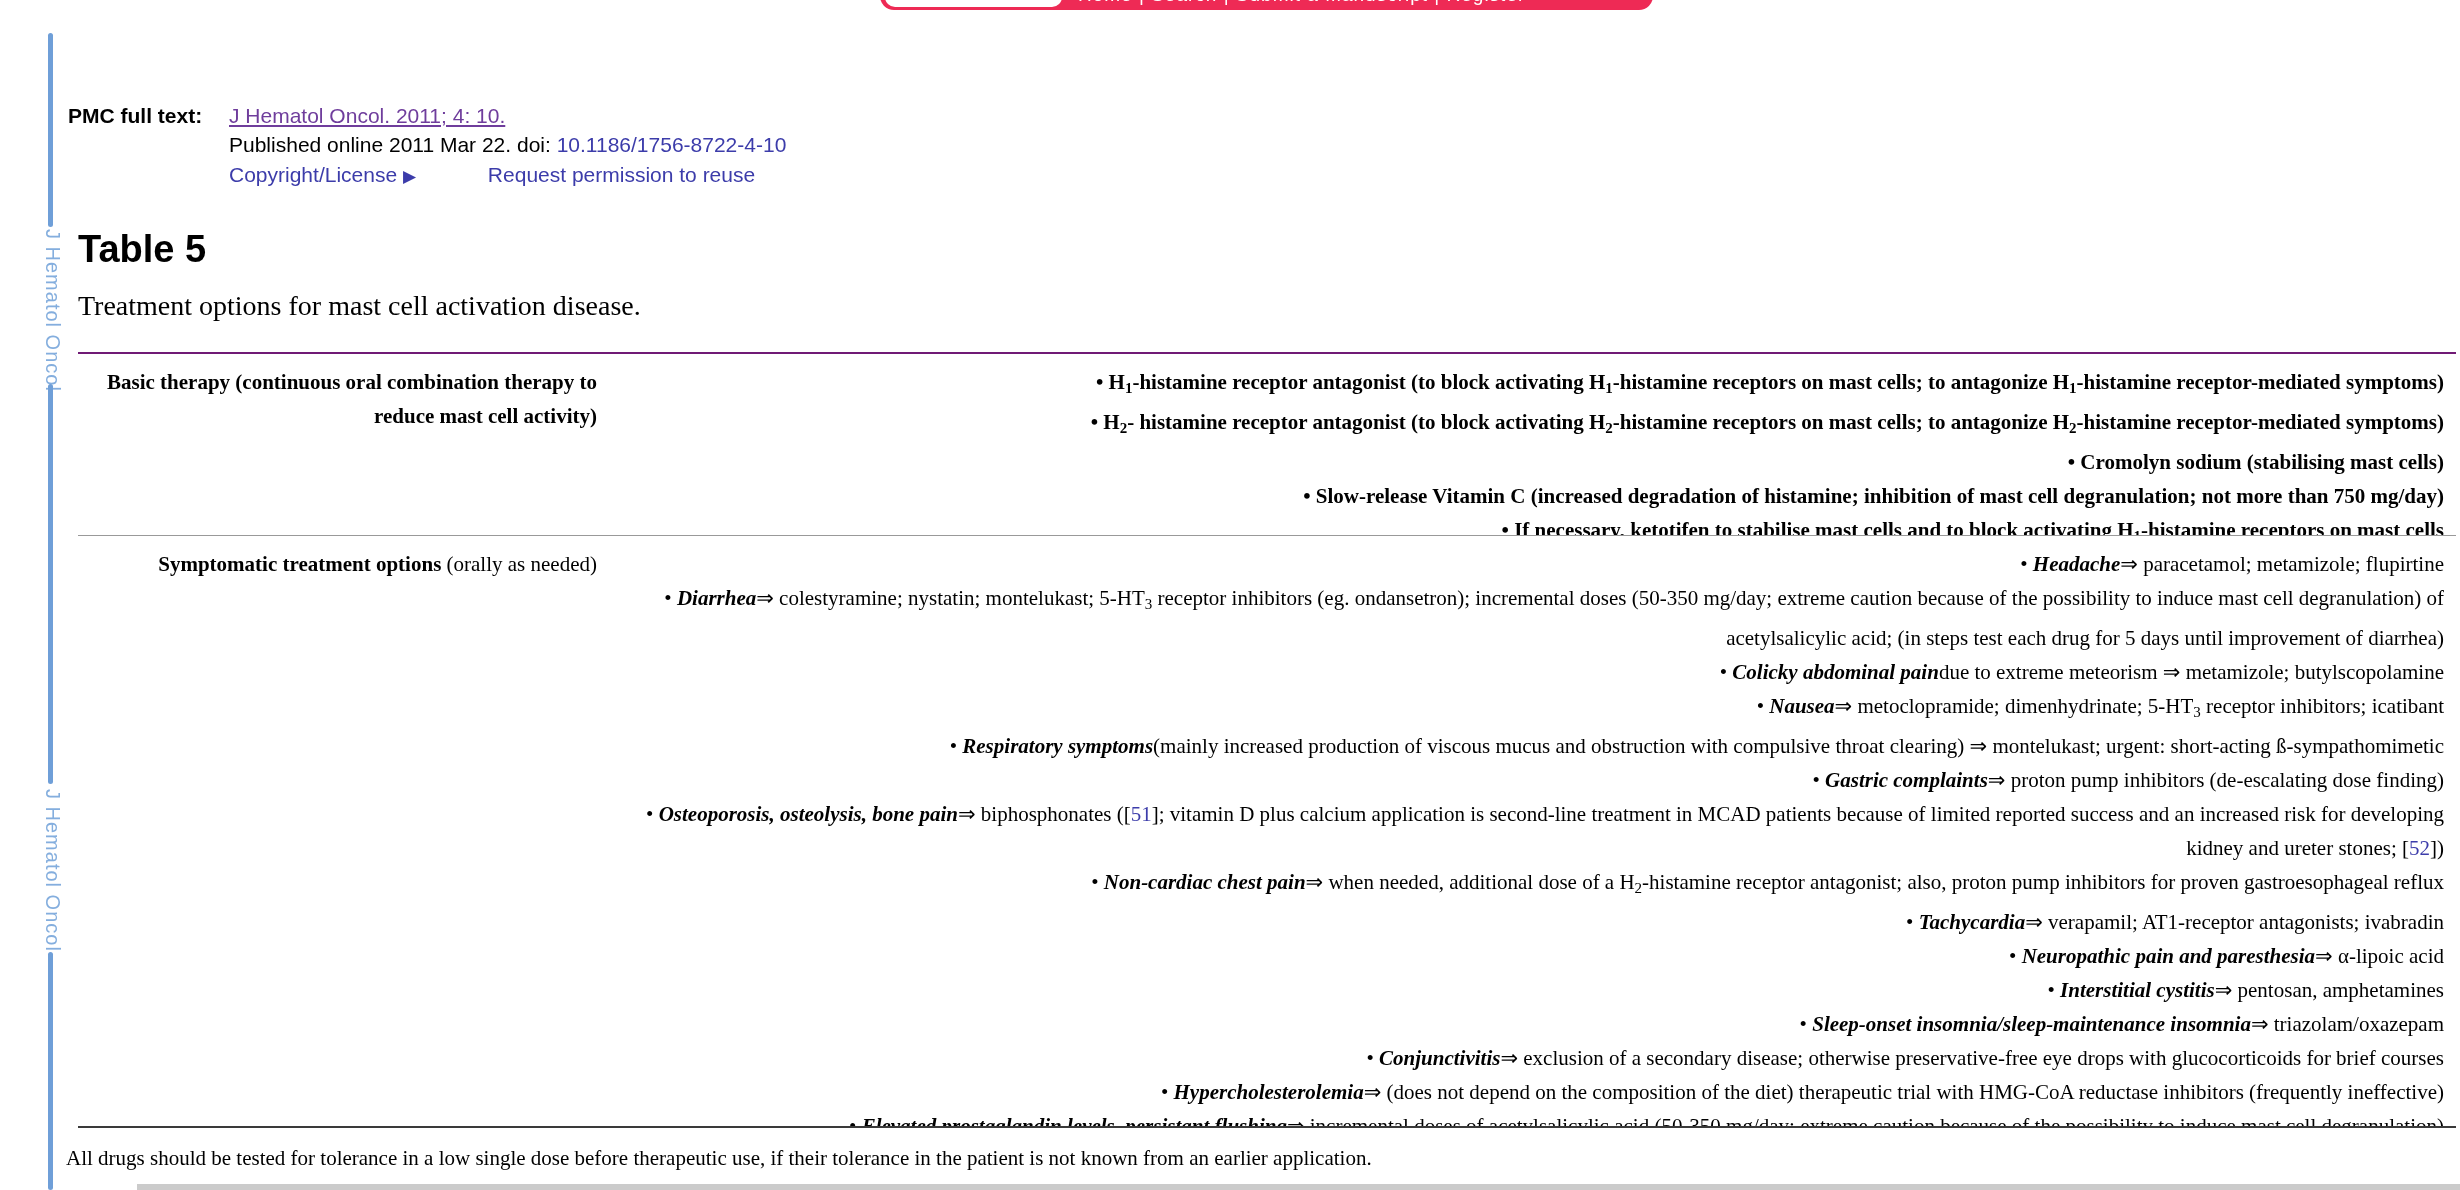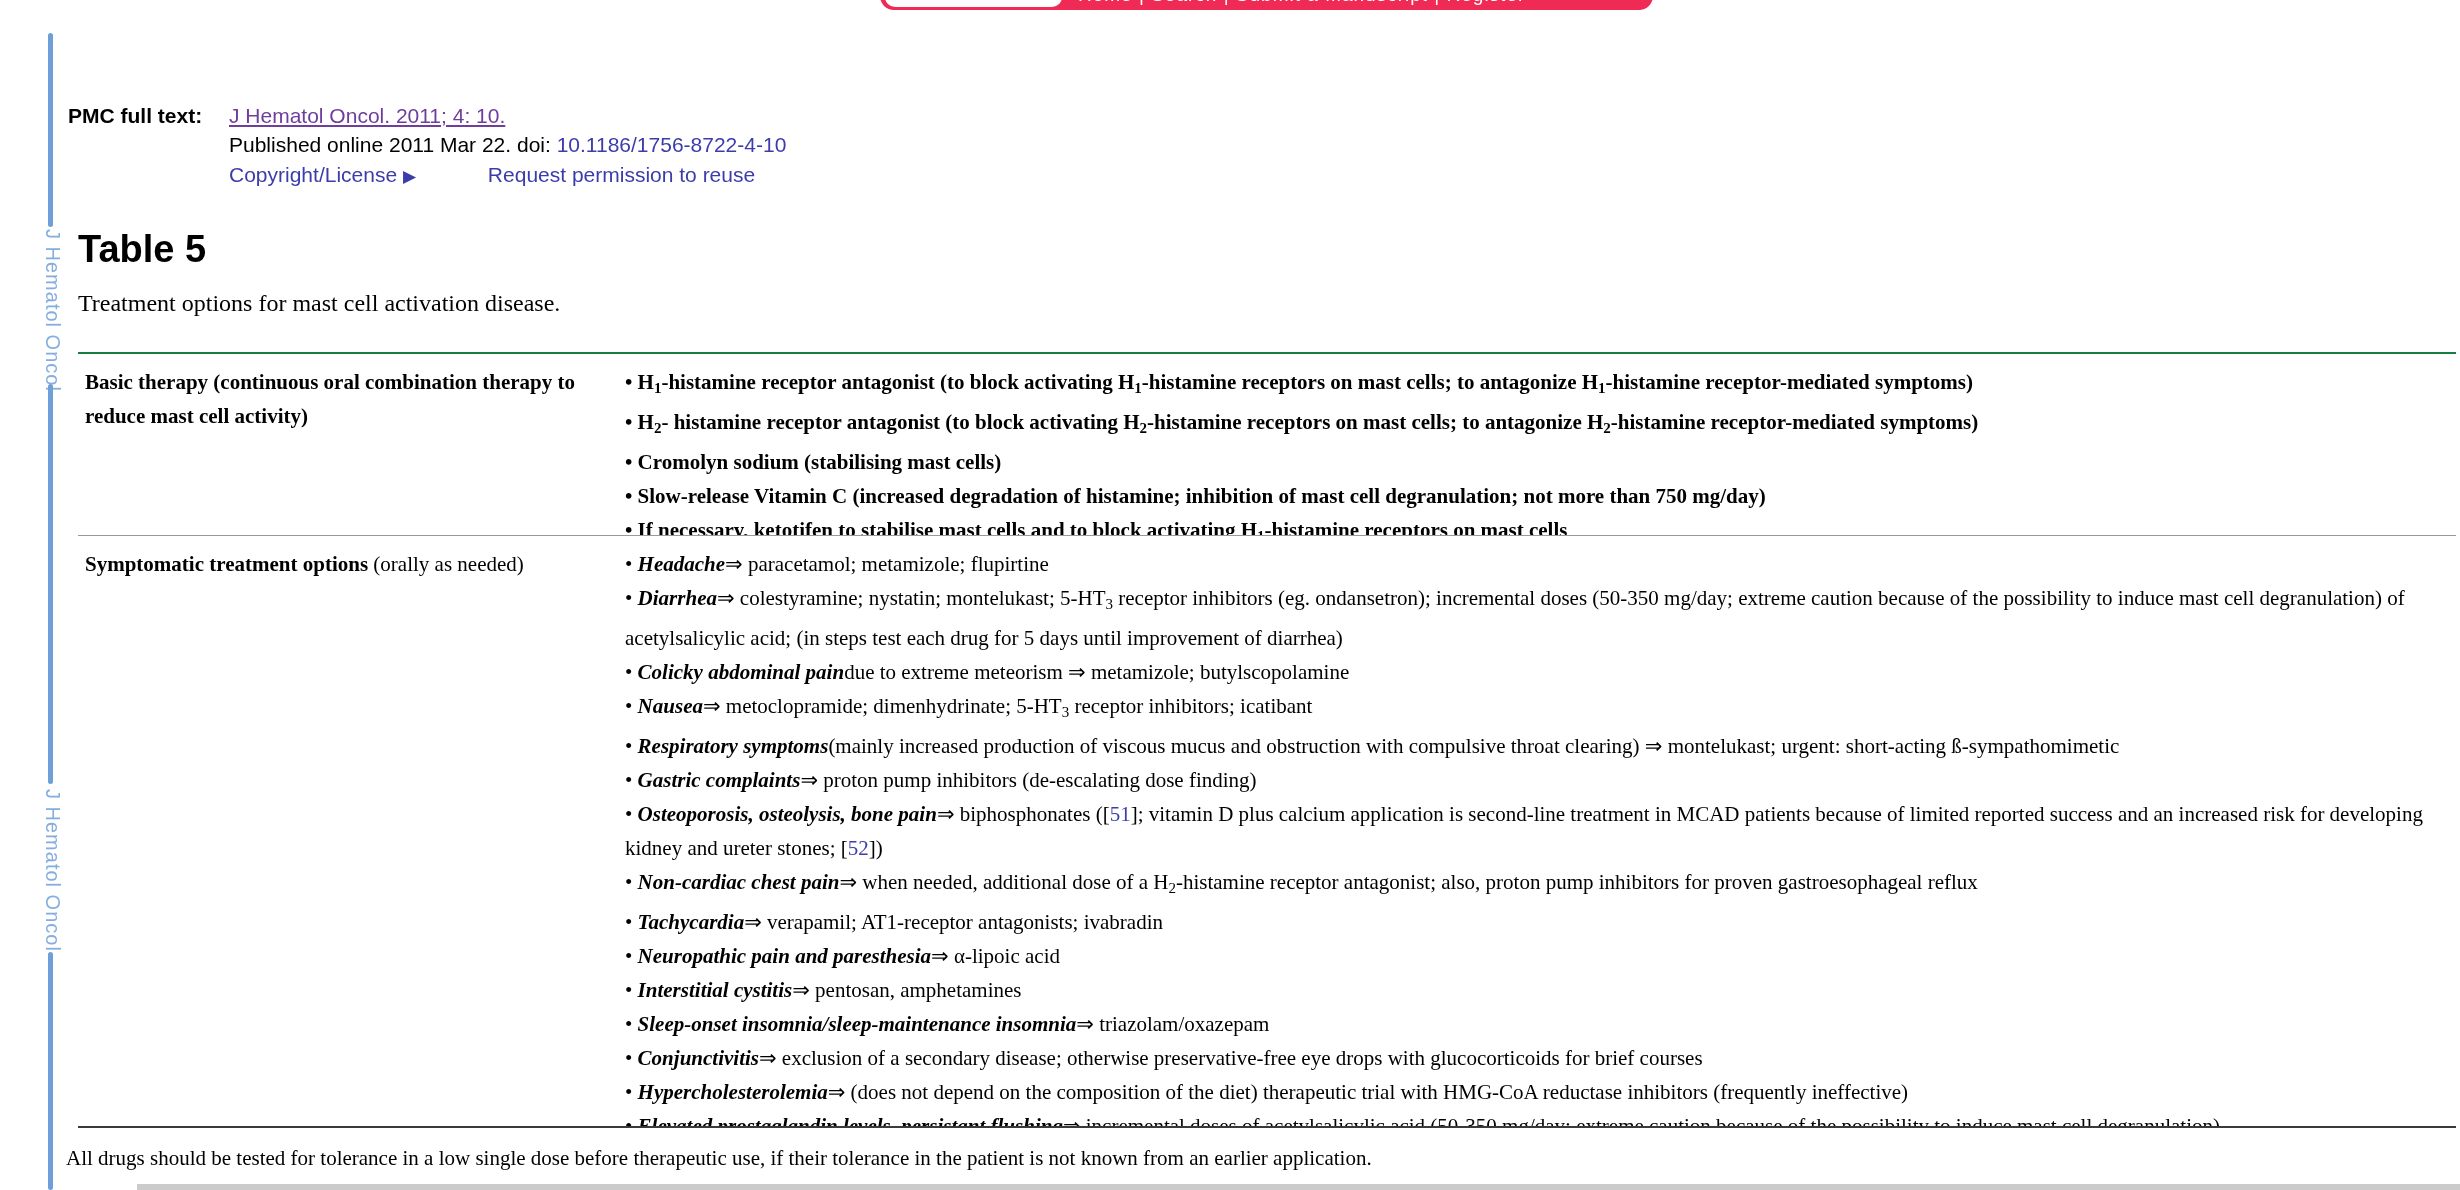--- a/index.html
+++ b/index.html
@@ -44,26 +44,26 @@
   .hdr-l3{left:229px;top:163px;text-align:right;}
   a,.lnk{color:#3c3caa;cursor:pointer;}
   .visited{color:#6f3d9c;text-decoration:underline;cursor:pointer;}
   .tri{color:#3c3caa;text-decoration:none;font-size:17px;}
   .req{margin-left:66px;}
   
   .tbl-title{
     position:absolute;left:78px;top:228px;
     font-family:"Liberation Sans", sans-serif;font-size:38px;font-weight:bold;
   }
-  .tbl-caption{position:absolute;left:78px;top:290px;font-size:24px;}
+  .tbl-caption{position:absolute;left:78px;top:290px;font-size:28px;}
   
   .mtable{
     position:absolute;left:78px;top:352px;width:2378px;
-    border-top:2px solid #15803d;border-bottom:2px solid #3a3a3a;
-    font-size:21px;line-height:34px;
+    border-top:2px solid #701a75;border-bottom:2px solid #3a3a3a;
+    font-size:21px;line-height:34px;text-align:right;
   }
   .trow{display:flex;overflow:hidden;}
   .trow.r1{height:181px;}
   .trow.r2{height:590px;border-top:1px solid #999;}
   .cell{box-sizing:border-box;padding-top:11px;}
   .c1{width:547px;flex:0 0 547px;padding-left:7px;padding-right:28px;}
   .c2{flex:1 1 auto;padding-right:12px;}
   .bullet{line-height:34px;}
   .b{font-weight:bold;}
   .bi{font-weight:bold;font-style:italic;}

